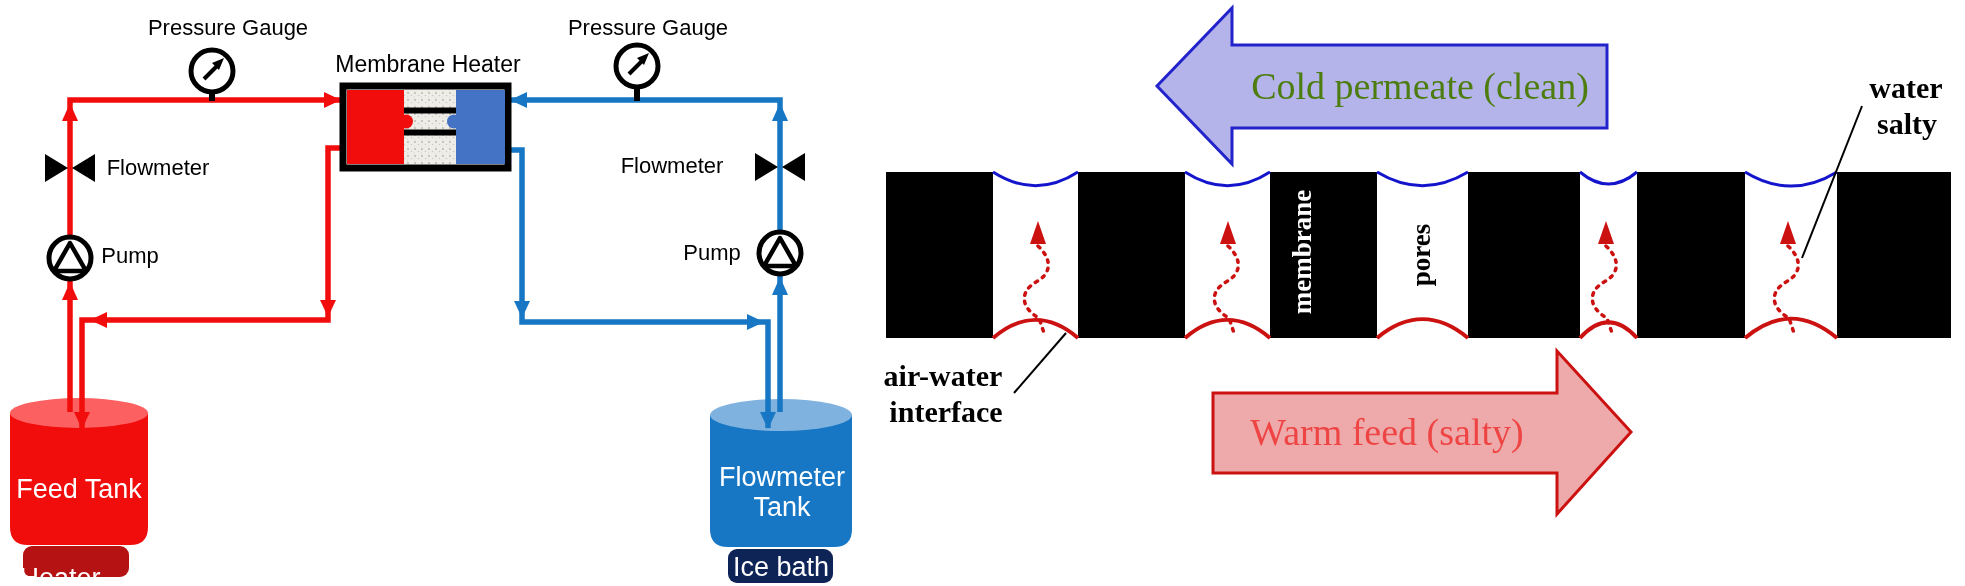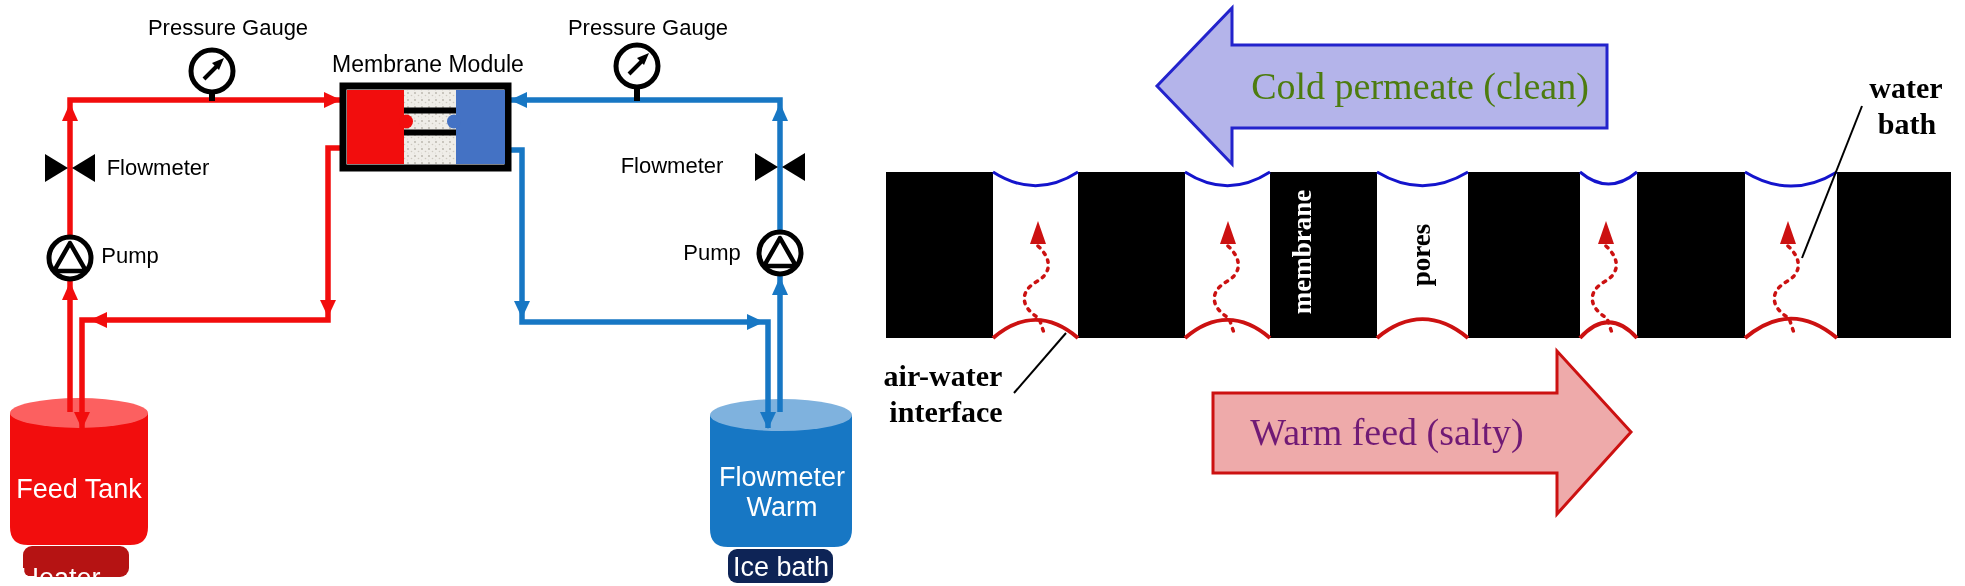--- a/index.html
+++ b/index.html
@@ -17,21 +17,21 @@
     white-space:nowrap;
     color:#000;
     line-height:1;
   }
   .comp-lbl{font-size:22px;}
   .module-lbl{font-size:23px;}
   .tank-lbl{font-size:27px;color:#ffffff;}
   .serif-b{font-family:"Liberation Serif", serif;font-weight:bold;font-size:30px;}
   .rot{transform:translate(-50%,-50%) rotate(-90deg);}
   .cold-lbl{font-family:"Liberation Serif", serif;font-size:38px;color:#4d7c0f;}
-  .warm-lbl{font-family:"Liberation Serif", serif;font-size:38px;color:#701a75;}
+  .warm-lbl{font-family:"Liberation Serif", serif;font-size:38px;color:#ef4444;}
   .mem-lbl{font-family:"Liberation Serif", serif;font-weight:bold;font-size:27px;color:#ffffff;}
   .pores-lbl{font-family:"Liberation Serif", serif;font-weight:bold;font-size:27px;color:#000;}
 </style>
 </head>
 <body>
 
 <div class="stage">
 
   <svg class="art" viewBox="0 0 1965 586">
     <defs>
@@ -175,33 +175,33 @@
     </g>
 
     <g stroke="#000" stroke-width="2">
       <line x1="1862" y1="106" x2="1802" y2="258"></line>
       <line x1="1014" y1="393" x2="1066" y2="333"></line>
     </g>
   </svg>
 
   <div class="t comp-lbl" style="left:228px;top:28px;">Pressure Gauge</div>
   <div class="t comp-lbl" style="left:648px;top:28px;">Pressure Gauge</div>
-  <div class="t module-lbl" style="left:428px;top:64px;">Membrane Module</div>
+  <div class="t module-lbl" style="left:428px;top:64px;">Membrane Heater</div>
   <div class="t comp-lbl" style="left:158px;top:168px;">Flowmeter</div>
   <div class="t comp-lbl" style="left:672px;top:166px;">Flowmeter</div>
   <div class="t comp-lbl" style="left:130px;top:256px;">Pump</div>
   <div class="t comp-lbl" style="left:712px;top:253px;">Pump</div>
   <div class="t tank-lbl" style="left:79px;top:489px;">Feed Tank</div>
   <div class="t tank-lbl" style="left:60px;top:562px;margin-top:16px;">Heater</div>
   <div class="t tank-lbl" style="left:782px;top:477px;">Flowmeter</div>
-  <div class="t tank-lbl" style="left:782px;top:507px;">Warm</div>
+  <div class="t tank-lbl" style="left:782px;top:507px;">Tank</div>
   <div class="t tank-lbl" style="left:781px;top:567px;">Ice bath</div>
 
   <div class="t cold-lbl" style="left:1420px;top:86px;">Cold permeate (clean)</div>
   <div class="t warm-lbl" style="left:1387px;top:432px;">Warm feed (salty)</div>
   <div class="t serif-b" style="left:1906px;top:88px;">water</div>
-  <div class="t serif-b" style="left:1907px;top:124px;">bath</div>
+  <div class="t serif-b" style="left:1907px;top:124px;">salty</div>
   <div class="t serif-b" style="left:943px;top:376px;">air-water</div>
   <div class="t serif-b" style="left:946px;top:412px;text-align:right;">interface</div>
   <div class="t mem-lbl rot" style="left:1302px;top:252px;">membrane</div>
   <div class="t pores-lbl rot" style="left:1421px;top:255px;">pores</div>
 
 </div>
 
 </body></html>

